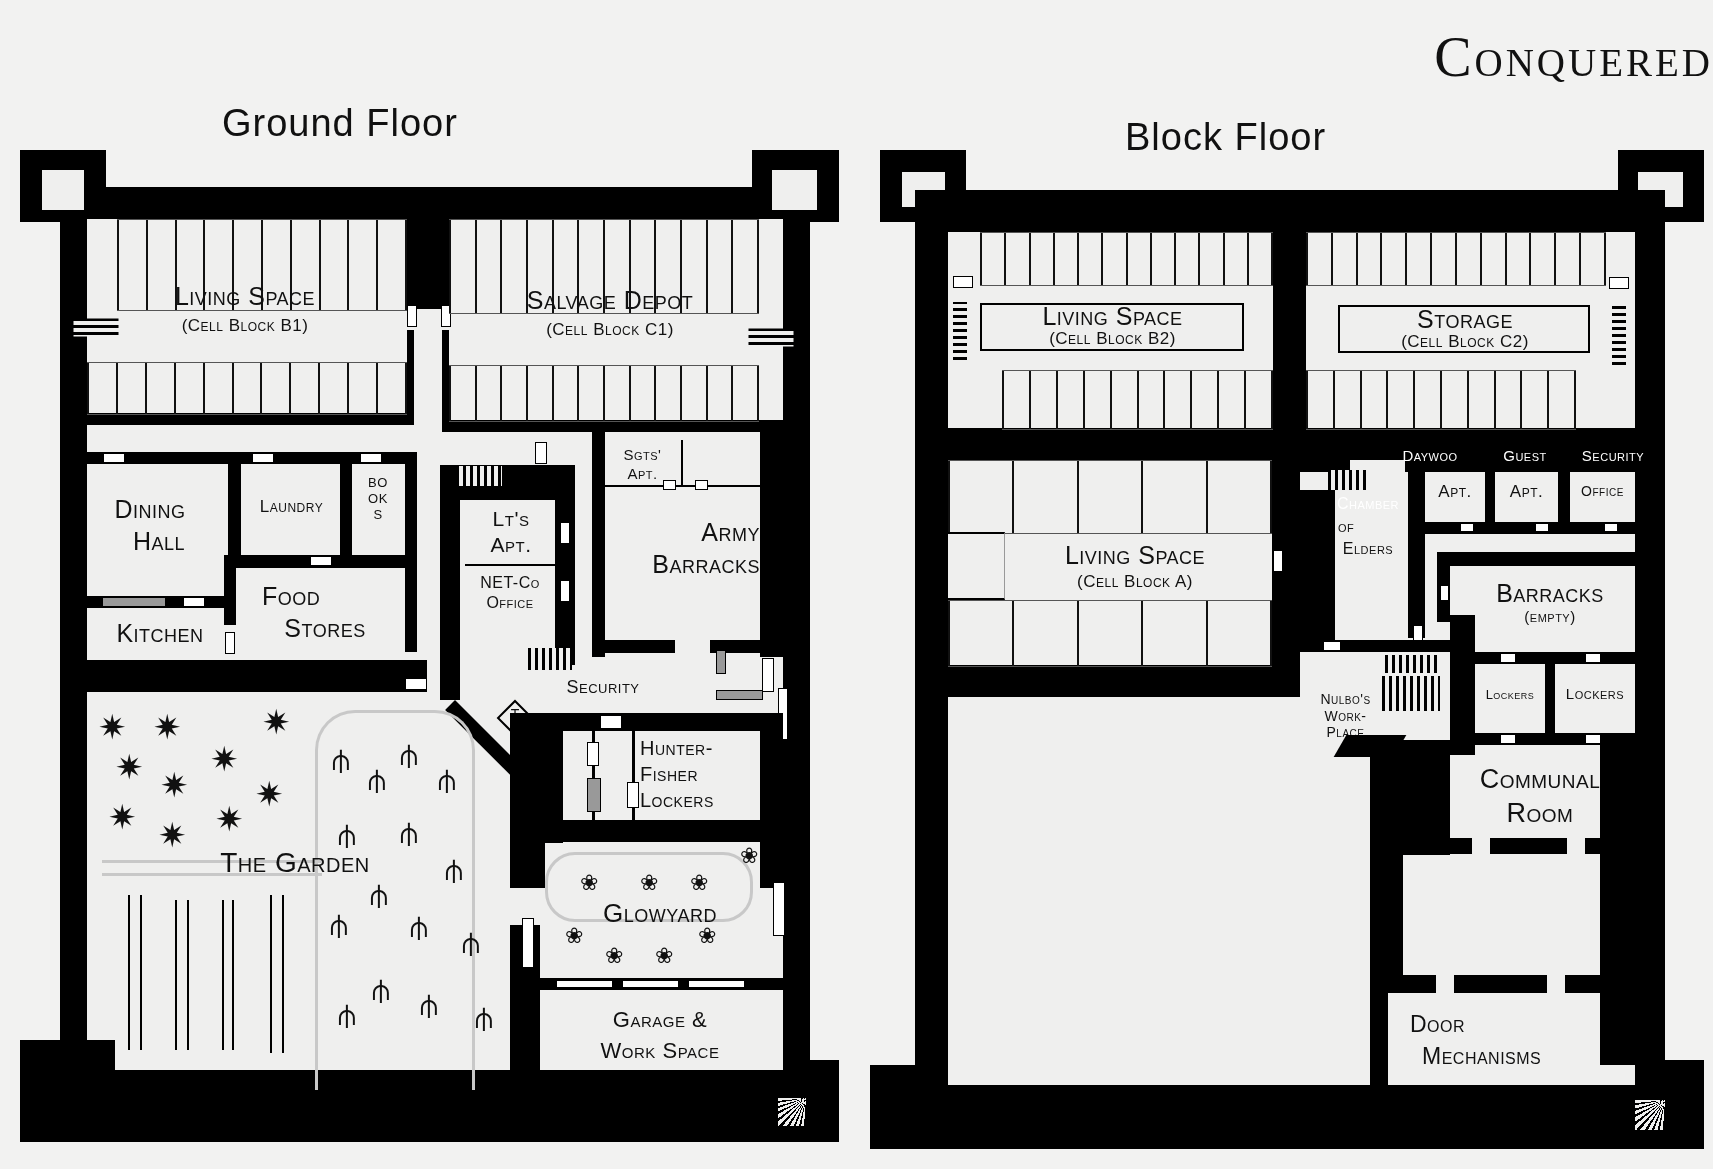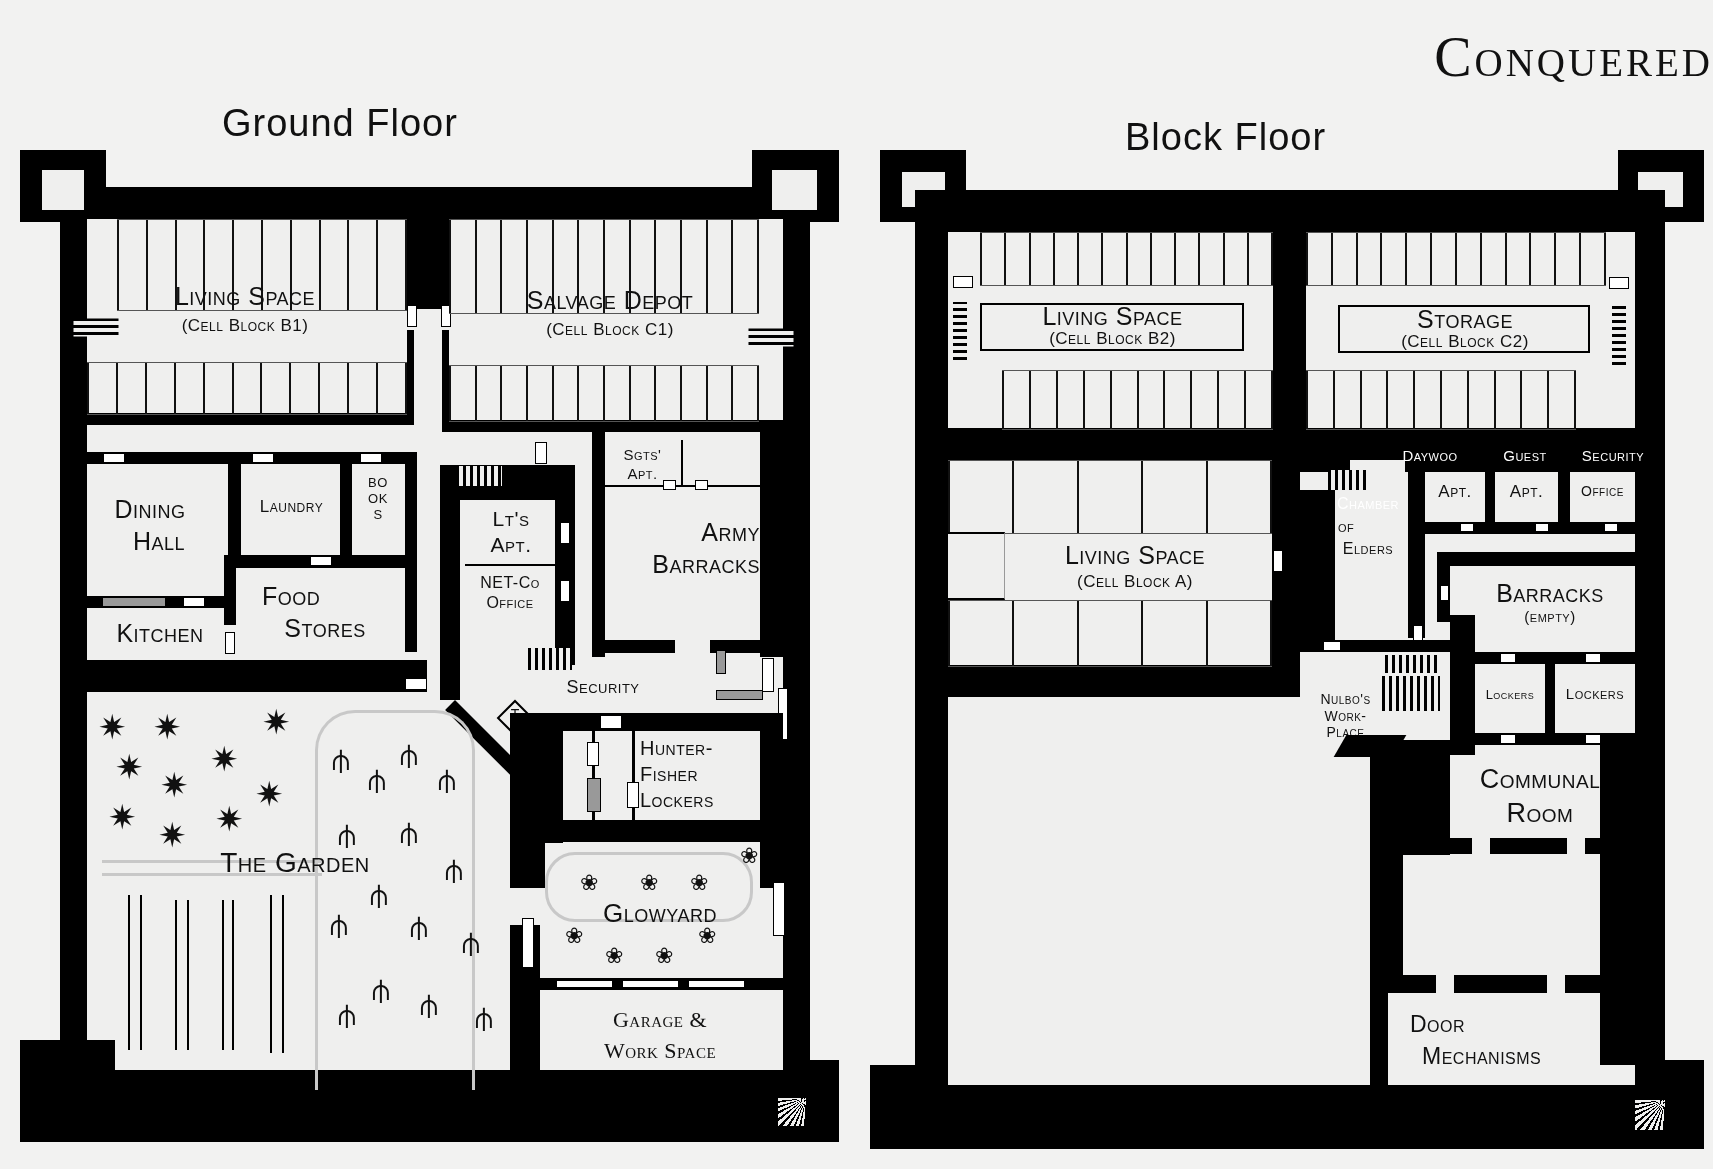--- a/index.html
+++ b/index.html
@@ -218,21 +218,21 @@
   <div class="path" style="left:545px;top:852px;width:208px;height:70px;"></div>
   <div class="lbl" style="left:580px;top:900px;width:160px;font-size:26px;">Glowyard</div>
   <div class="glyph" style="left:580px;top:872px;font-size:22px;">❀</div>
   <div class="glyph" style="left:640px;top:872px;font-size:22px;">❀</div>
   <div class="glyph" style="left:690px;top:872px;font-size:22px;">❀</div>
   <div class="glyph" style="left:740px;top:845px;font-size:22px;">❀</div>
   <div class="glyph" style="left:565px;top:925px;font-size:22px;">❀</div>
   <div class="glyph" style="left:605px;top:945px;font-size:22px;">❀</div>
   <div class="glyph" style="left:655px;top:945px;font-size:22px;">❀</div>
   <div class="glyph" style="left:698px;top:925px;font-size:22px;">❀</div>
-  <div class="lbl" style="left:560px;top:1008px;width:200px;font-size:22px;font-family:Liberation Serif, serif;">
+  <div class="lbl" style="left:560px;top:1008px;width:200px;font-size:22px;">
     <div>Garage &amp;</div>
     <div style="margin-top:8px;">Work Space</div>
   </div>
   <div class="abs" style="left:778px;top:1098px;width:28px;height:28px;background:repeating-conic-gradient(from 180deg at 100% 0%,#000 0 4deg,#efefee 4deg 10deg);"></div>
 
   <div class="path" style="left:315px;top:710px;width:160px;height:380px;border-radius:40px 40px 0 0;border-bottom:none;"></div>
   <div class="abs" style="left:102px;top:860px;width:220px;height:10px;border-top:3px solid #c8c8c8;border-bottom:3px solid #c8c8c8;"></div>
   <div class="lbl" style="left:180px;top:848px;width:230px;font-size:28px;">The Garden</div>
   <div class="glyph" style="left:98px;top:710px;">✷</div>
   <div class="glyph" style="left:153px;top:710px;">✷</div>

